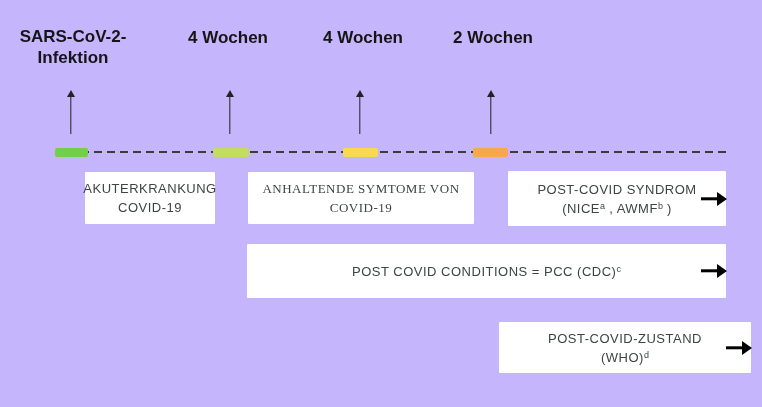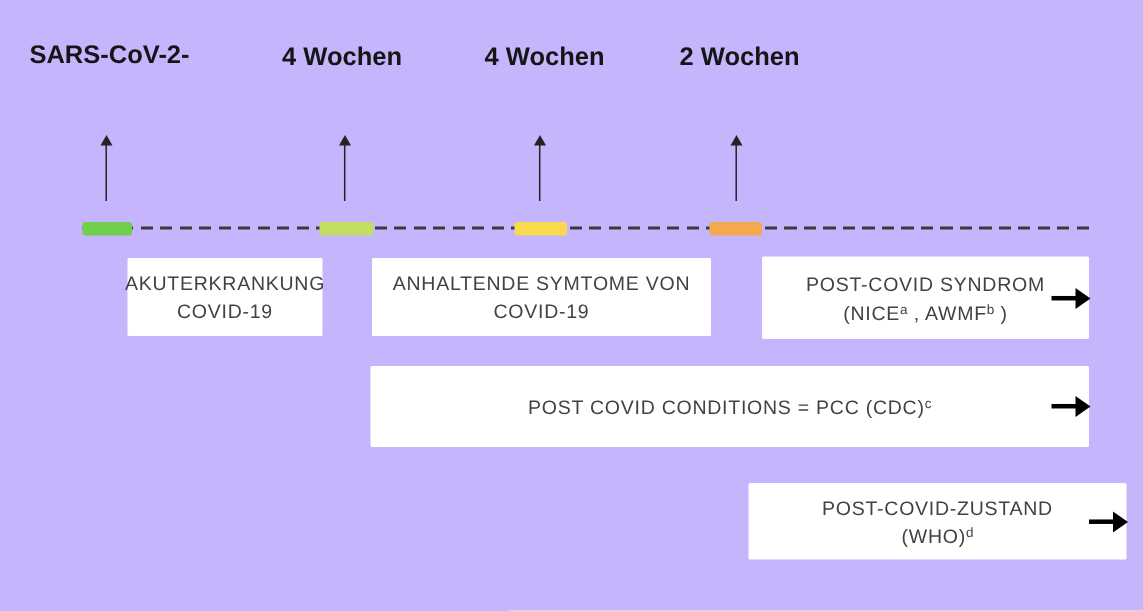--- a/index.html
+++ b/index.html
@@ -96,21 +96,21 @@
     line-height: 19px;
     color: #3e4540;
   }
   .box sup {
     font-size: 9px;
     letter-spacing: 0;
     line-height: 0;
     vertical-align: 4px;
   }
   .box-acute      { left: 85px;  top: 172px; width: 130px; height: 52px; }
-  .box-persistent { left: 248px; top: 172px; width: 226px; height: 52px; }
+  .box-persistent { left: 248px; top: 172px; width: 226px; height: 52px; font-family: Liberation Serif, serif; }
   .box-syndrome   { left: 508px; top: 171px; width: 218px; height: 55px; }
   .box-pcc        { left: 247px; top: 244px; width: 479px; height: 54px; }
   .box-who        { left: 499px; top: 322px; width: 252px; height: 51px; }
 
   
   .right-arrow {
     position: absolute;
     right: -1px;
     top: 50%;
     transform: translateY(-50%);
@@ -140,20 +140,21 @@
     border-bottom: 7px solid transparent;
   }
 </style>
 </head>
 <body>
 
 <div class="canvas">
 
   <div class="ms-label" style="left:73px; top:26px;">
     <div>SARS-CoV-2-</div>
+    <div>Infektion</div>
   </div>
   <div class="ms-label" style="left:228px; top:27px;">4 Wochen</div>
   <div class="ms-label" style="left:363px; top:27px;">4 Wochen</div>
   <div class="ms-label" style="left:493px; top:27px;">2 Wochen</div>
 
   <div class="up-arrow" style="left:66px; top:90px;"></div>
   <div class="up-arrow" style="left:225px; top:90px;"></div>
   <div class="up-arrow" style="left:355px; top:90px;"></div>
   <div class="up-arrow" style="left:486px; top:90px;"></div>
 

